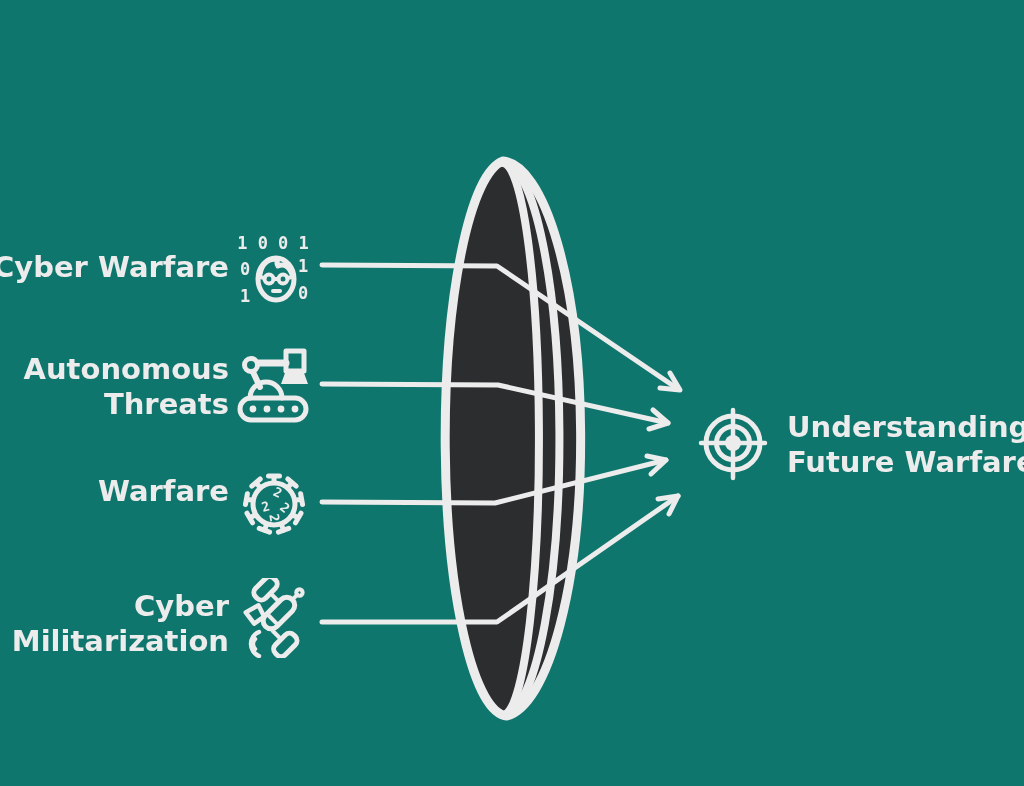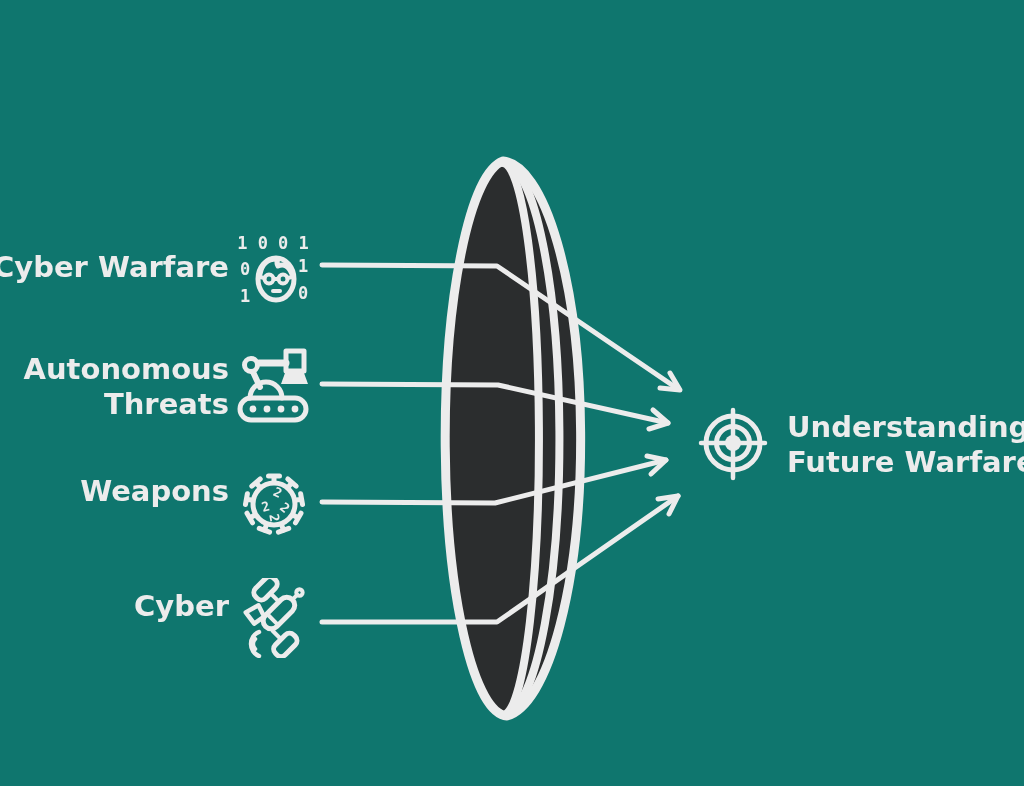--- a/index.html
+++ b/index.html
@@ -130,24 +130,25 @@
   </svg>
 
   <div class="label ralign" style="right:805px;top:250px">
     <span>Cyber Warfare</span>
   </div>
   <div class="label ralign" style="right:805px;top:352px">
     <span>Autonomous</span>
     <span>Threats</span>
   </div>
   <div class="label ralign" style="right:805px;top:474px">
-    <span>Weapons</span>
+    <span>Warfare</span>
   </div>
   <div class="label ralign" style="right:805px;top:589px">
     <span>Cyber</span>
+    <span>Militarization</span>
   </div>
 
   <div class="label" style="left:787px;top:410px">
     <span>Understanding</span>
     <span>Future Warfare</span>
   </div>
 
 </div>
 
 </body></html>

